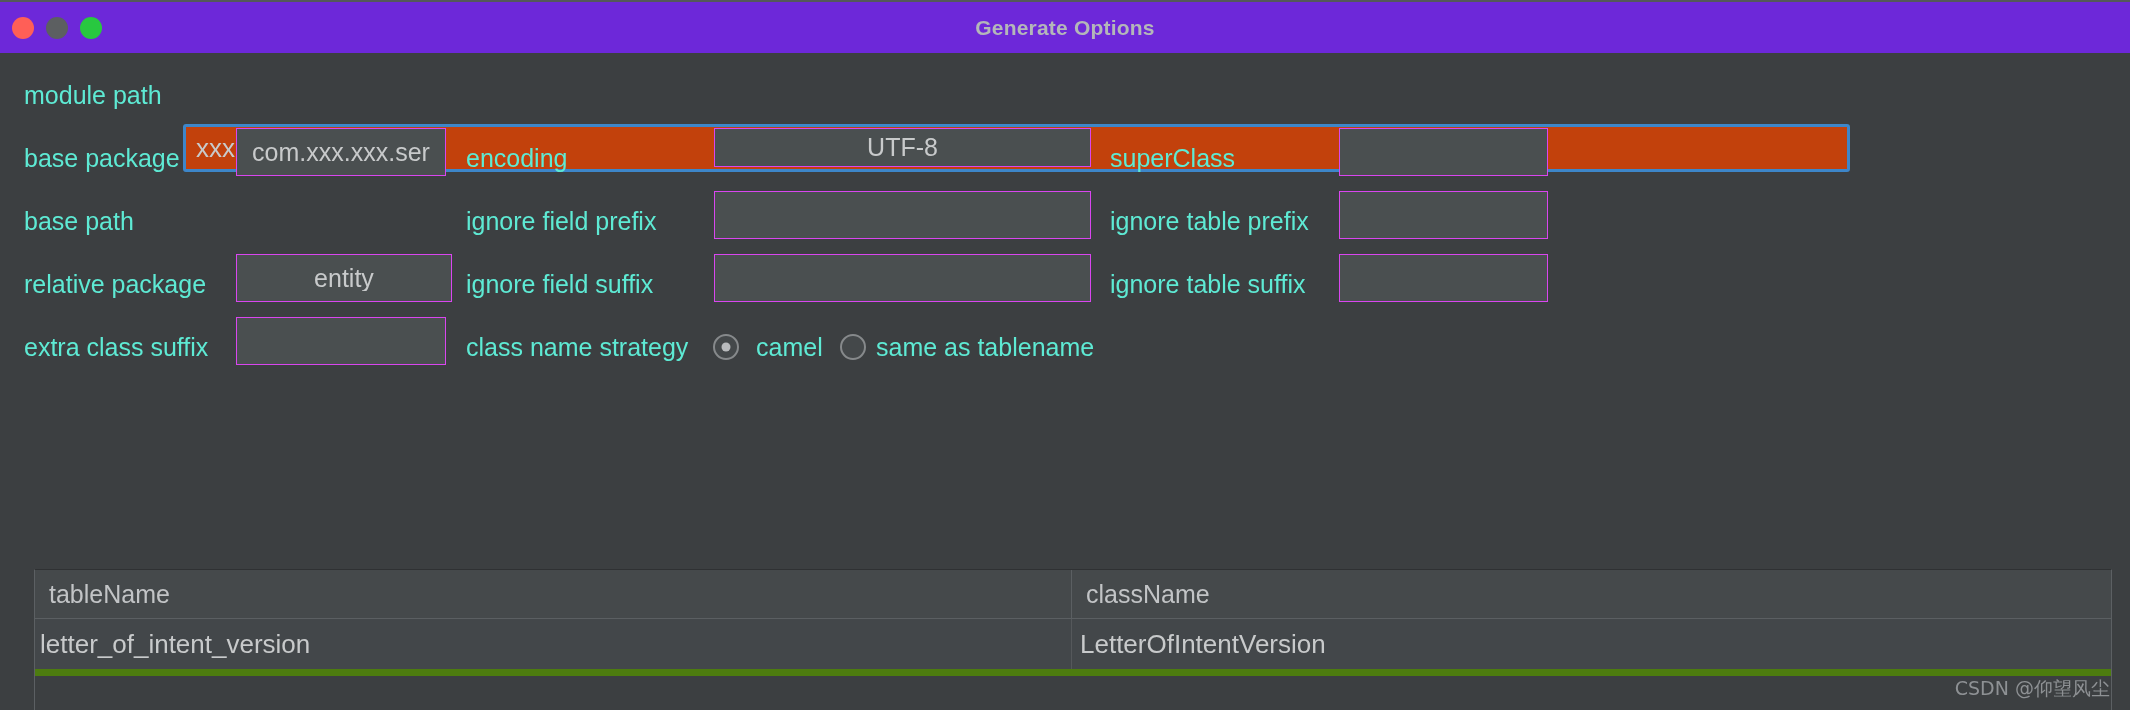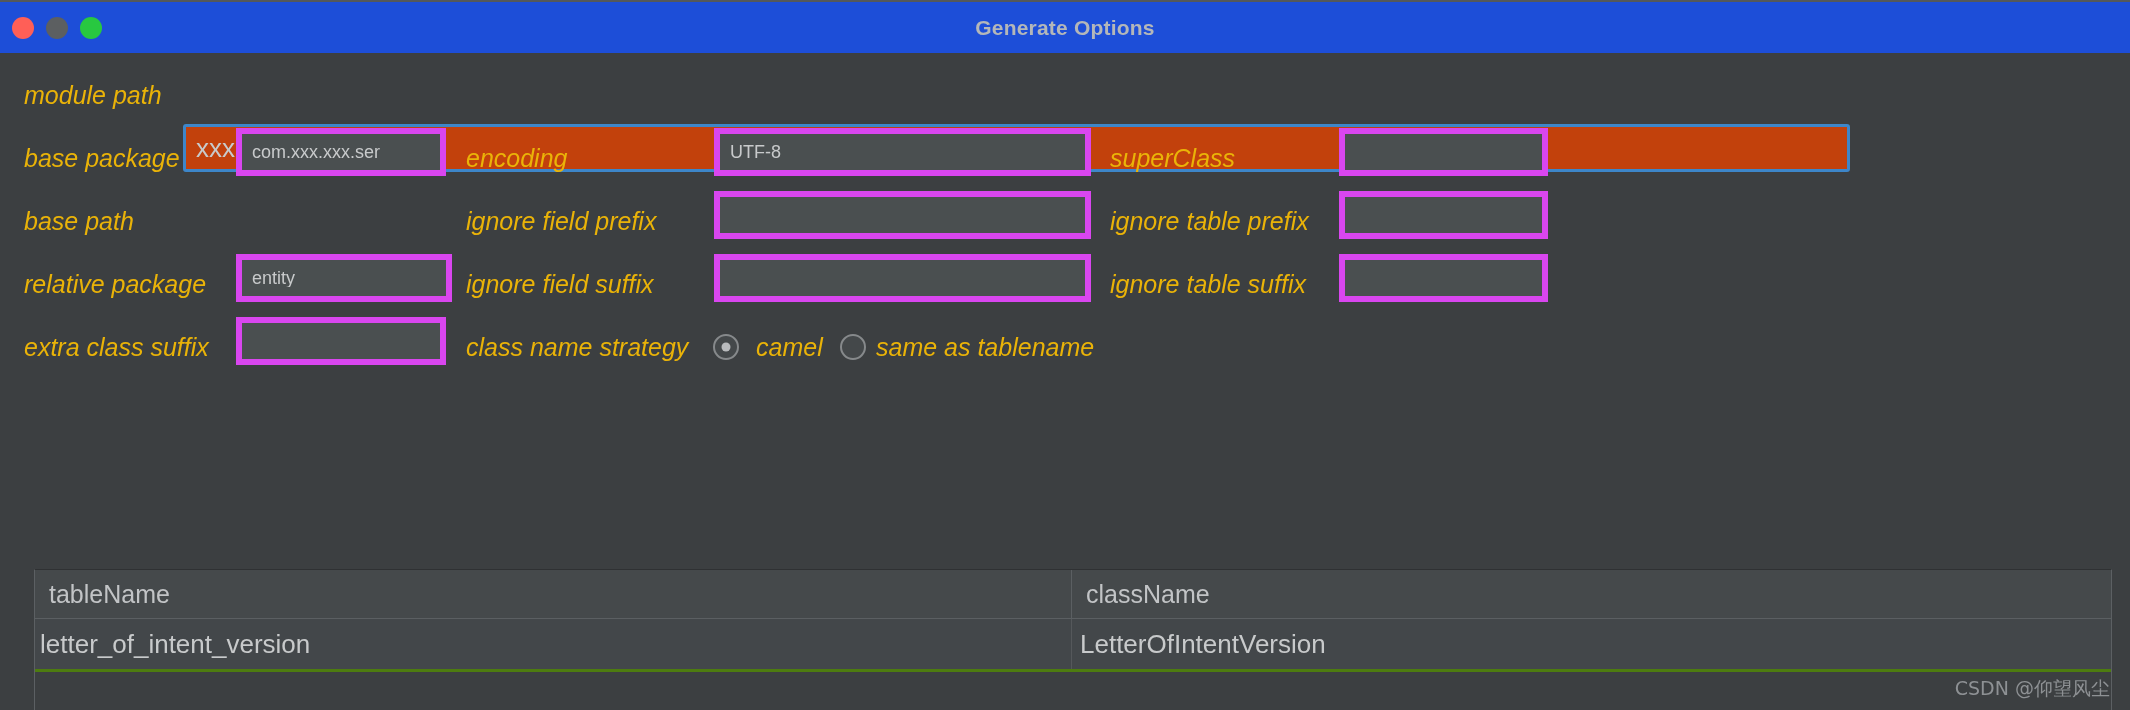--- a/index.html
+++ b/index.html
@@ -23,21 +23,21 @@
     background: #3c3f41;
     display: flex;
     flex-direction: column;
   }
 
   
   #titlebar {
     position: relative;
     height: 53px;
     flex: 0 0 53px;
-    background: #1d4ed8;
+    background: #6d28d9;
     border-top: 2px solid #54585a;
     display: flex;
     align-items: center;
     box-sizing: border-box;
   }
   #traffic {
     position: absolute;
     left: 12px;
     top: 50%;
     transform: translateY(-50%);
@@ -62,40 +62,40 @@
 
   
   #form {
     position: relative;
     flex: 1 1 auto;
   }
 
   .lbl {
     position: absolute;
     font-size: 25px;
-    color: #eab308;
+    color: #5eead4;
     white-space: nowrap;
     line-height: 1;
-    font-style: italic;
   }
 
   .field {
     position: absolute;
     box-sizing: border-box;
     background: #4a4f50;
-    border: 6px solid #d946ef;
+    border: 1px solid #d946ef;
     color: #c8cacb;
-    font-size: 18px;
+    font-size: 25px;
     font-family: "Liberation Sans", sans-serif;
     padding: 0 10px;
     line-height: 1;
     display: flex;
     align-items: center;
     overflow: hidden;
     white-space: nowrap;
+    justify-content: center;
   }
   .field .val {
     overflow: hidden;
     white-space: nowrap;
     display: block;
   }
 
   
   #module-path-wrap {
     position: absolute;
@@ -171,21 +171,21 @@
     display: flex;
     align-items: center;
     padding-left: 14px;
     box-sizing: border-box;
     white-space: nowrap;
   }
   #thead .th:last-child { border-left: 1px solid #5b5f62; }
   .trow {
     display: flex;
     height: 50px;
-    border-bottom: 3px solid #4d7c0f;
+    border-bottom: 7px solid #4d7c0f;
     background: #43474a;
     justify-content: flex-end;
   }
   .trow .td {
     font-size: 26px;
     color: #c8cacb;
     display: flex;
     align-items: center;
     padding-left: 5px;
     box-sizing: border-box;
@@ -228,21 +228,21 @@
       <span class="val">xxx</span>
         <span class="caret"></span>
     </div>
 
     <div class="lbl" style="left:24px; top:93px;">base package</div>
     <div class="field" style="left:236px; top:75px; width:210px; height:48px;">
       <span class="val">com.xxx.xxx.ser</span>
     </div>
 
     <div class="lbl" style="left:466px; top:93px;">encoding</div>
-    <div class="field" style="left:714px; top:75px; width:377px; height:48px;">
+    <div class="field" style="left:714px; top:75px; width:377px; height:39px;">
       <span class="val">UTF-8</span>
     </div>
 
     <div class="lbl" style="left:1110px; top:93px;">superClass</div>
     <div class="field" style="left:1339px; top:75px; width:209px; height:48px;">
       <span class="val"></span>
     </div>
 
     <div class="lbl" style="left:24px; top:156px;">base path</div>
 

